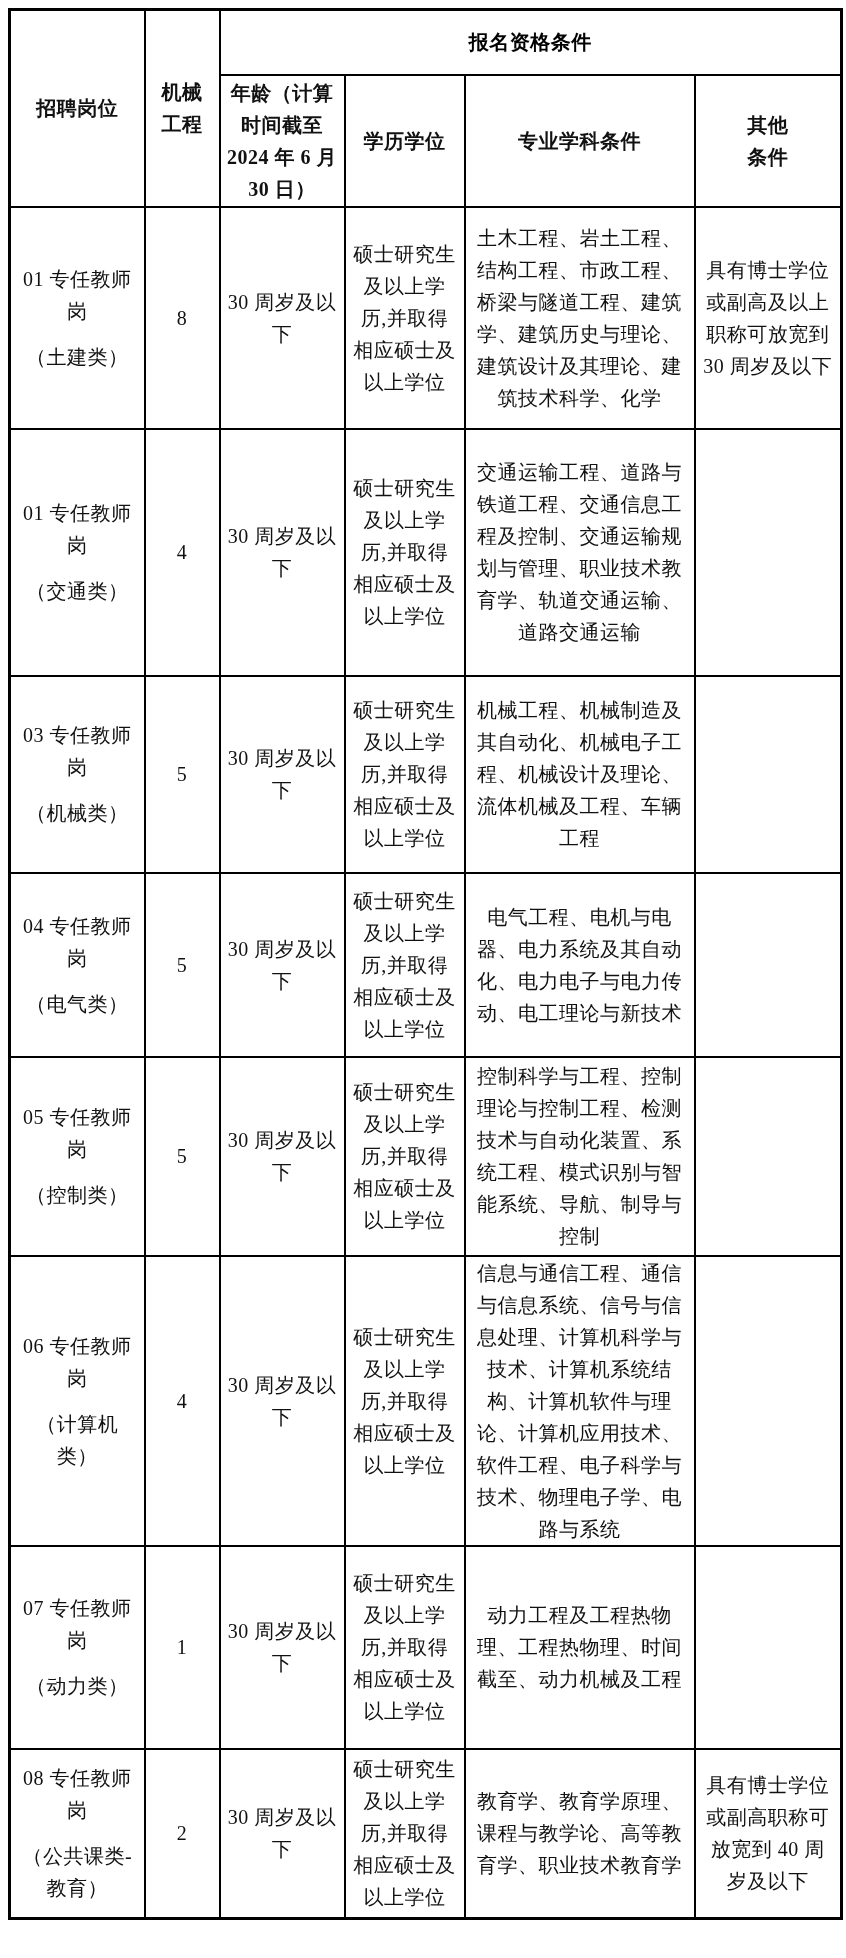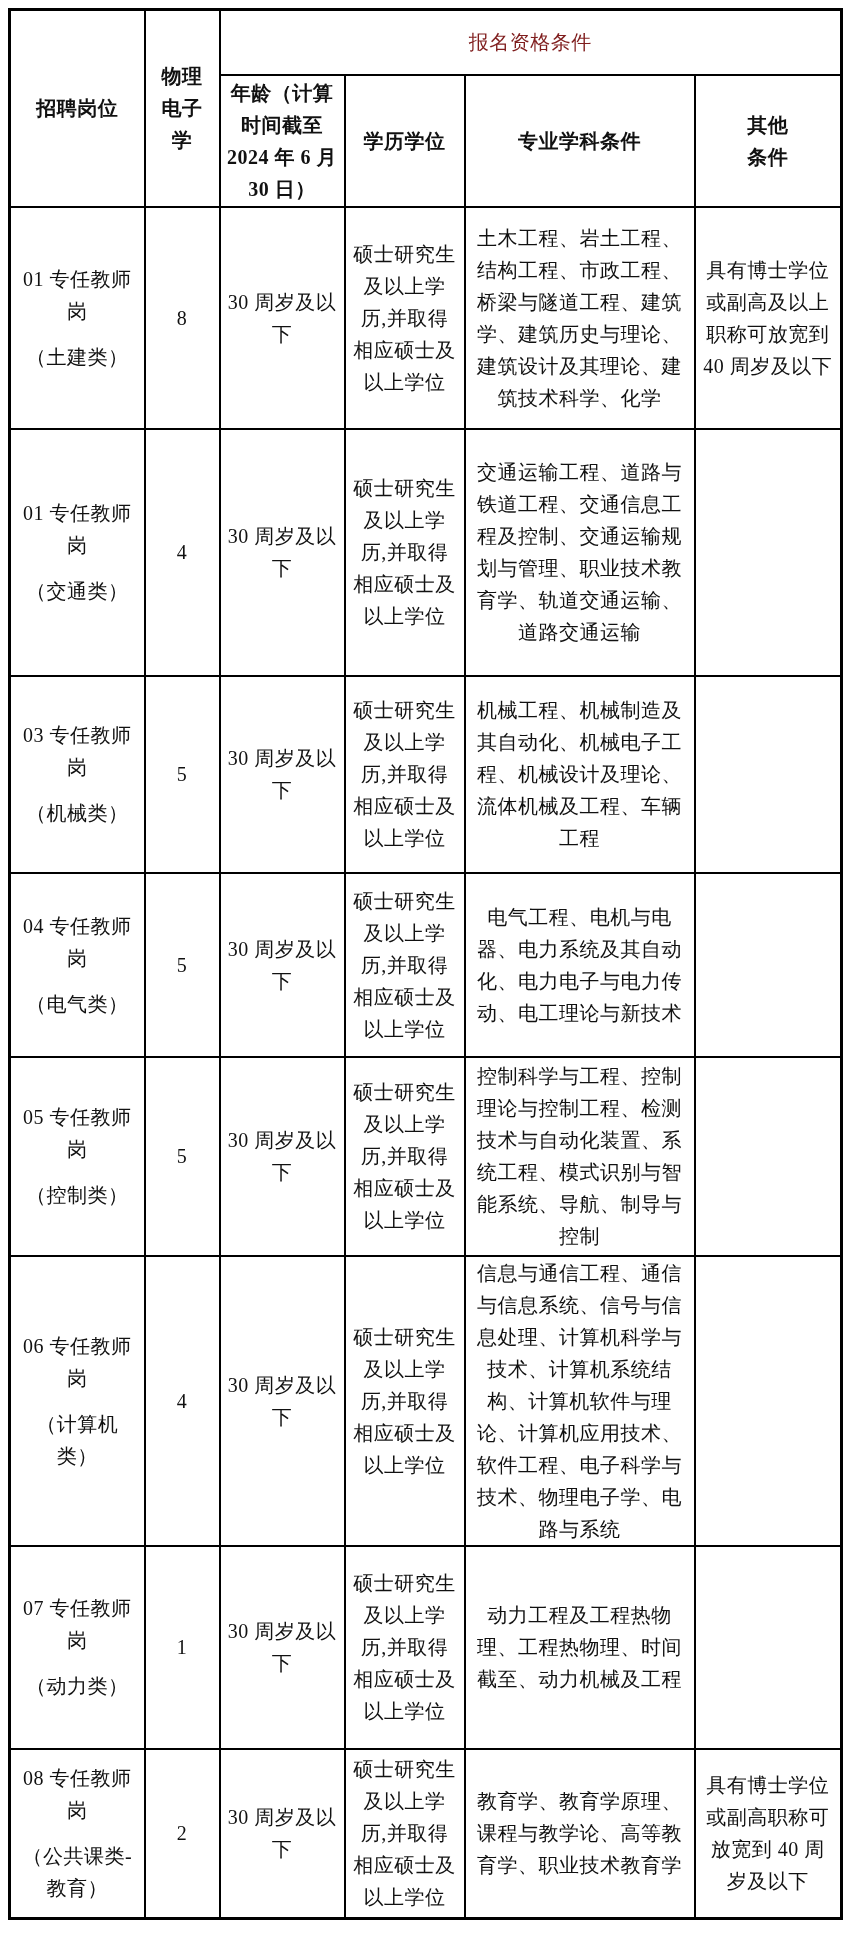--- a/index.html
+++ b/index.html
@@ -23,21 +23,21 @@
     font-size:20px;
     line-height:1.6;
     letter-spacing:0.5px;
     overflow:hidden;
     padding:0 6px;
   }
   table.recruit{border:3px solid #000000;}
   thead th{font-weight:bold;}
   tr.hrow1{height:65px;}
   tr.hrow2{height:132px;}
-  .red-title{color:#7f1d1d;font-weight:normal;font-size:21px;}
+  .red-title{color:#000000;font-weight:bold;font-size:21px;}
   .pre{white-space:pre-line;}
   td.cell-pos{padding:0 10px;}
   td.cell-pos .pos2{margin-top:14px;}
   td.cell-age{padding:0 10px;border-radius:26px;}
   td.cell-edu{padding:0 13px;border-radius:25px;}
   td.cell-major{padding:0 9px;}
   td.cell-other{padding:0 12px;}
   tr.r1{height:222px;}
   tr.r2{height:247px;}
   tr.r3{height:197px;}
@@ -55,21 +55,21 @@
     <col style="width:135px">
     <col style="width:75px">
     <col style="width:125px">
     <col style="width:120px">
     <col style="width:230px">
     <col style="width:147px">
   </colgroup>
   <thead>
     <tr class="hrow1">
       <th rowspan="2">招聘岗位</th>
-      <th rowspan="2" class="pre">物理电子学</th>
+      <th rowspan="2" class="pre">机械工程</th>
       <th colspan="4" class="red-title">报名资格条件</th>
     </tr>
     <tr class="hrow2">
       <th class="pre">年龄（计算
 时间截至
 2024 年 6 月
 30 日）</th>
       <th>学历学位</th>
       <th>专业学科条件</th>
       <th class="pre">其他
@@ -79,21 +79,21 @@
   <tbody>
     <tr class="r1">
       <td class="cell-pos">
         <div>01 专任教师岗</div>
         <div class="pos2">（土建类）</div>
       </td>
       <td>8</td>
       <td class="cell-age">30 周岁及以下</td>
       <td class="cell-edu">硕士研究生及以上学历,并取得相应硕士及以上学位</td>
       <td class="cell-major">土木工程、岩土工程、结构工程、市政工程、桥梁与隧道工程、建筑学、建筑历史与理论、建筑设计及其理论、建筑技术科学、化学</td>
-      <td class="cell-other">具有博士学位或副高及以上职称可放宽到 40 周岁及以下</td>
+      <td class="cell-other">具有博士学位或副高及以上职称可放宽到 30 周岁及以下</td>
     </tr>
     <tr class="r2">
       <td class="cell-pos">
         <div>01 专任教师岗</div>
         <div class="pos2">（交通类）</div>
       </td>
       <td>4</td>
       <td class="cell-age">30 周岁及以下</td>
       <td class="cell-edu">硕士研究生及以上学历,并取得相应硕士及以上学位</td>
       <td class="cell-major">交通运输工程、道路与铁道工程、交通信息工程及控制、交通运输规划与管理、职业技术教育学、轨道交通运输、道路交通运输</td>

